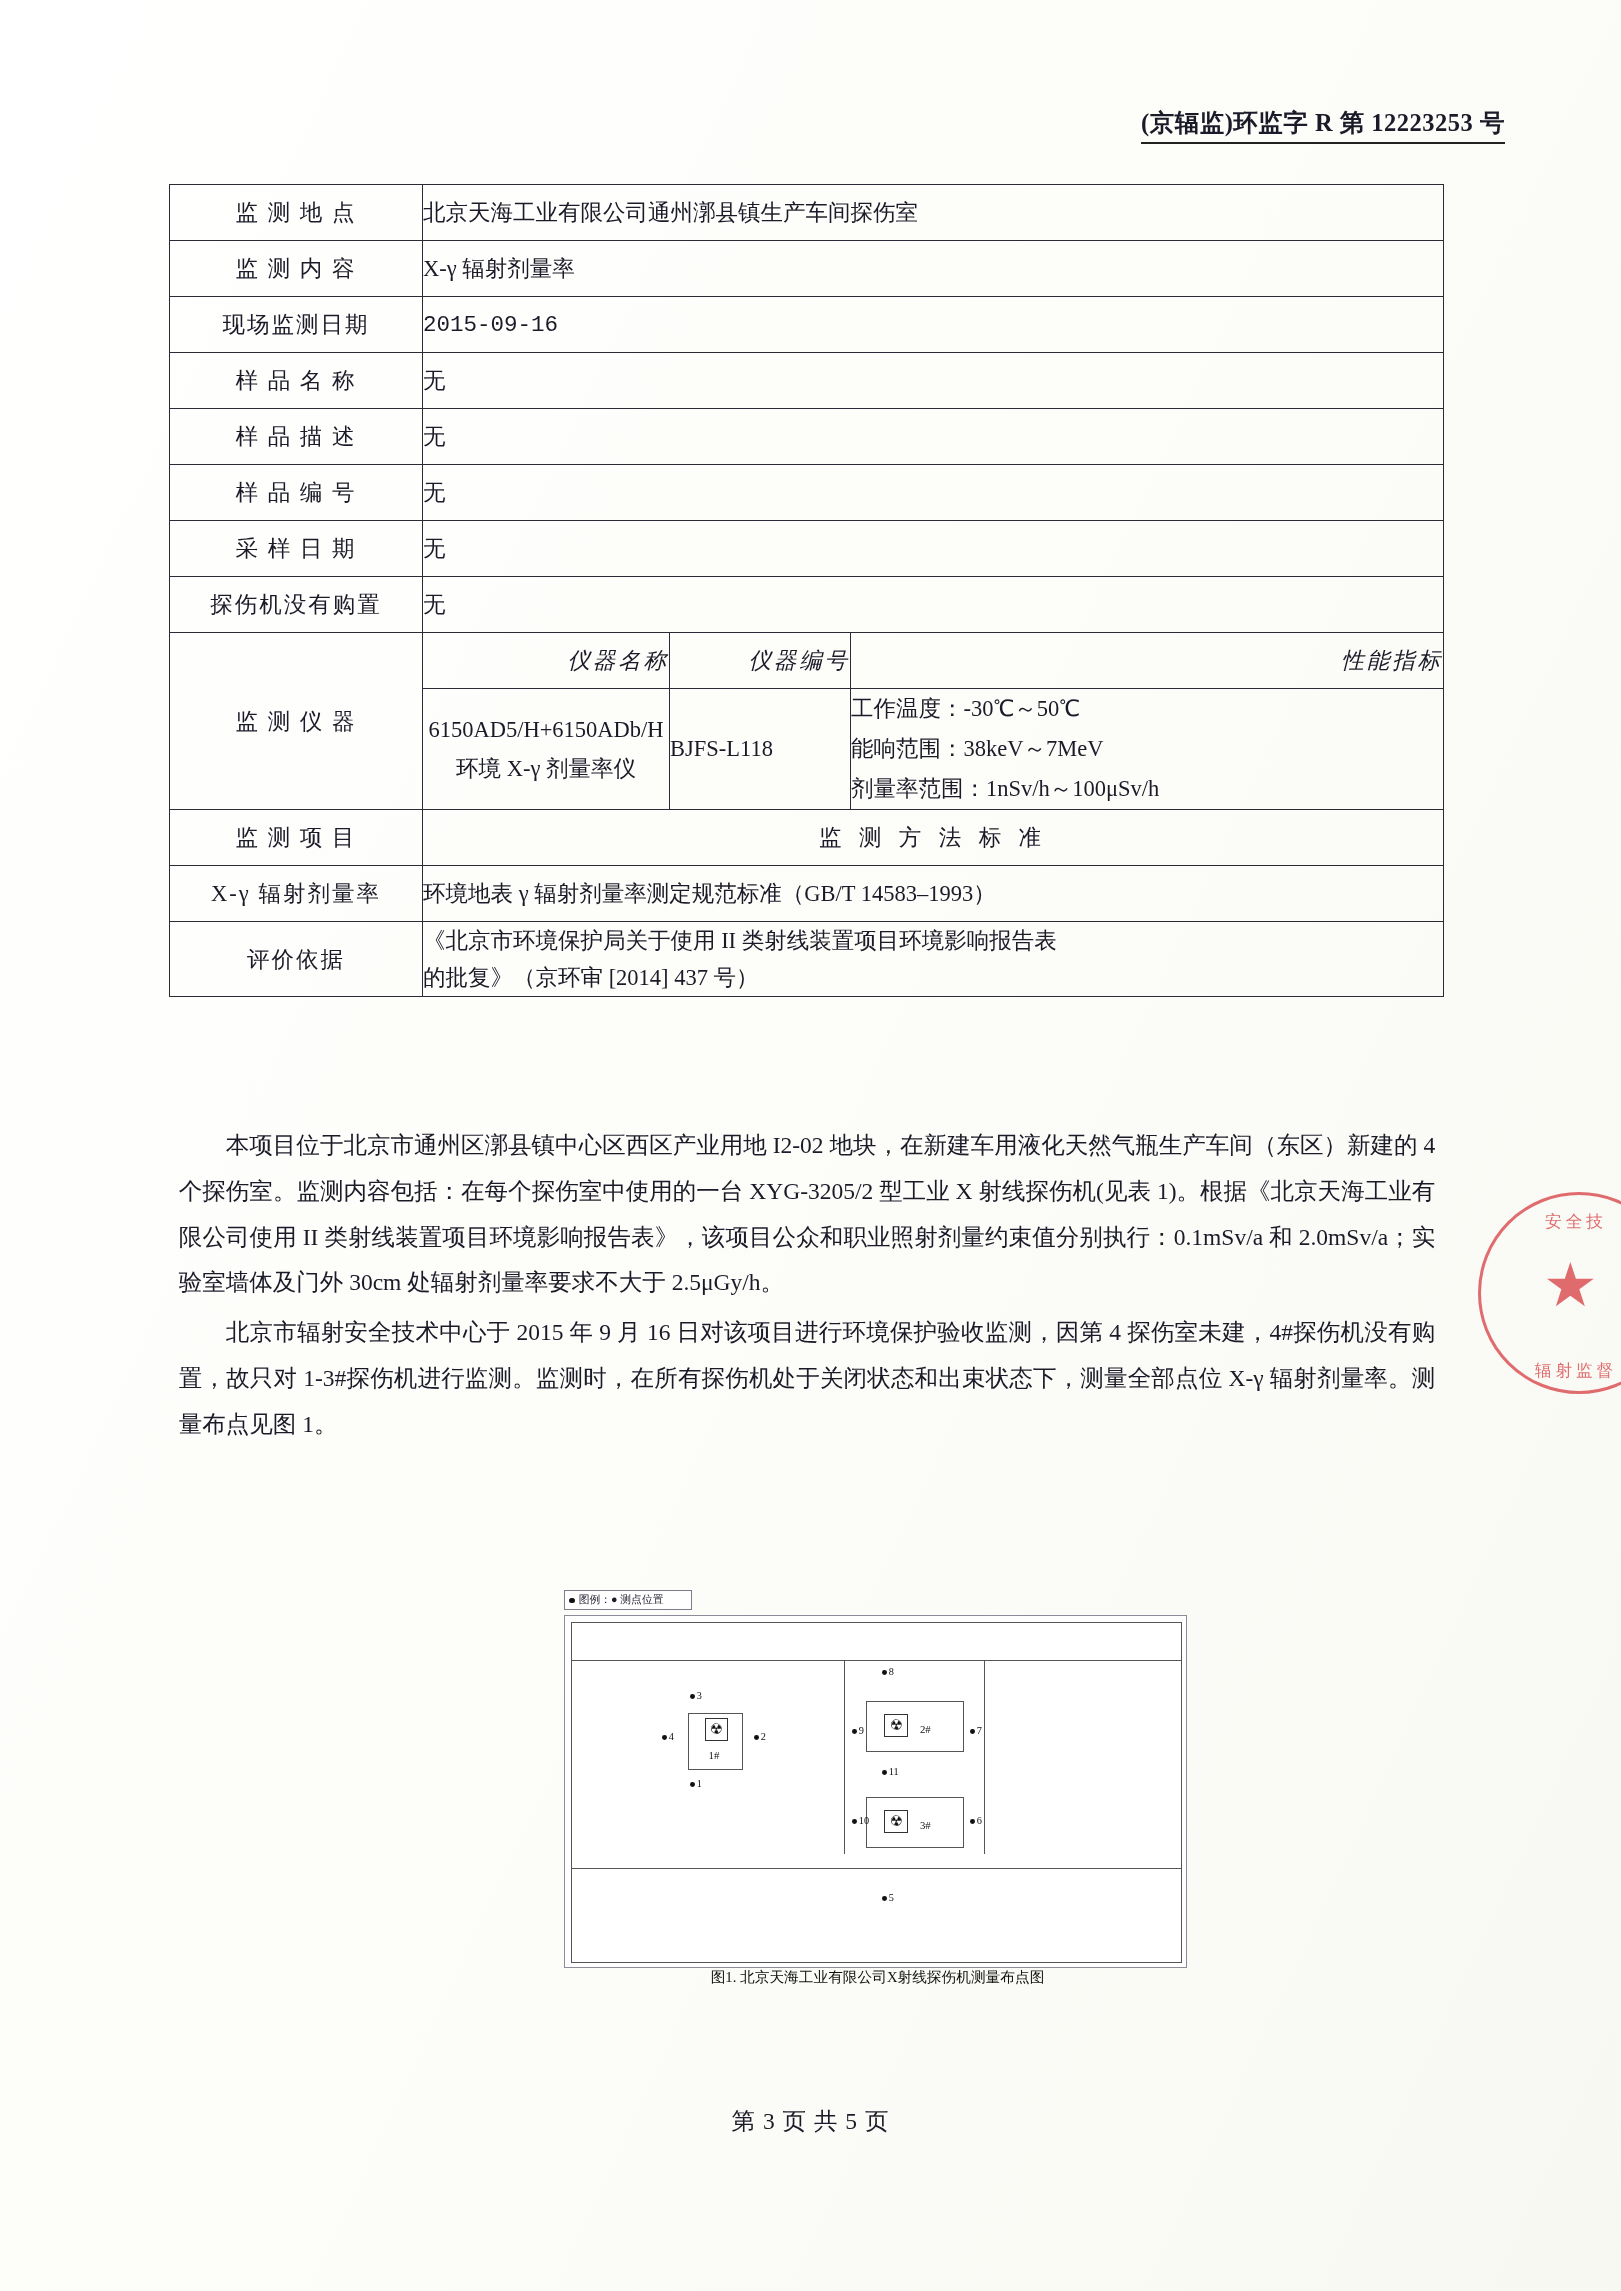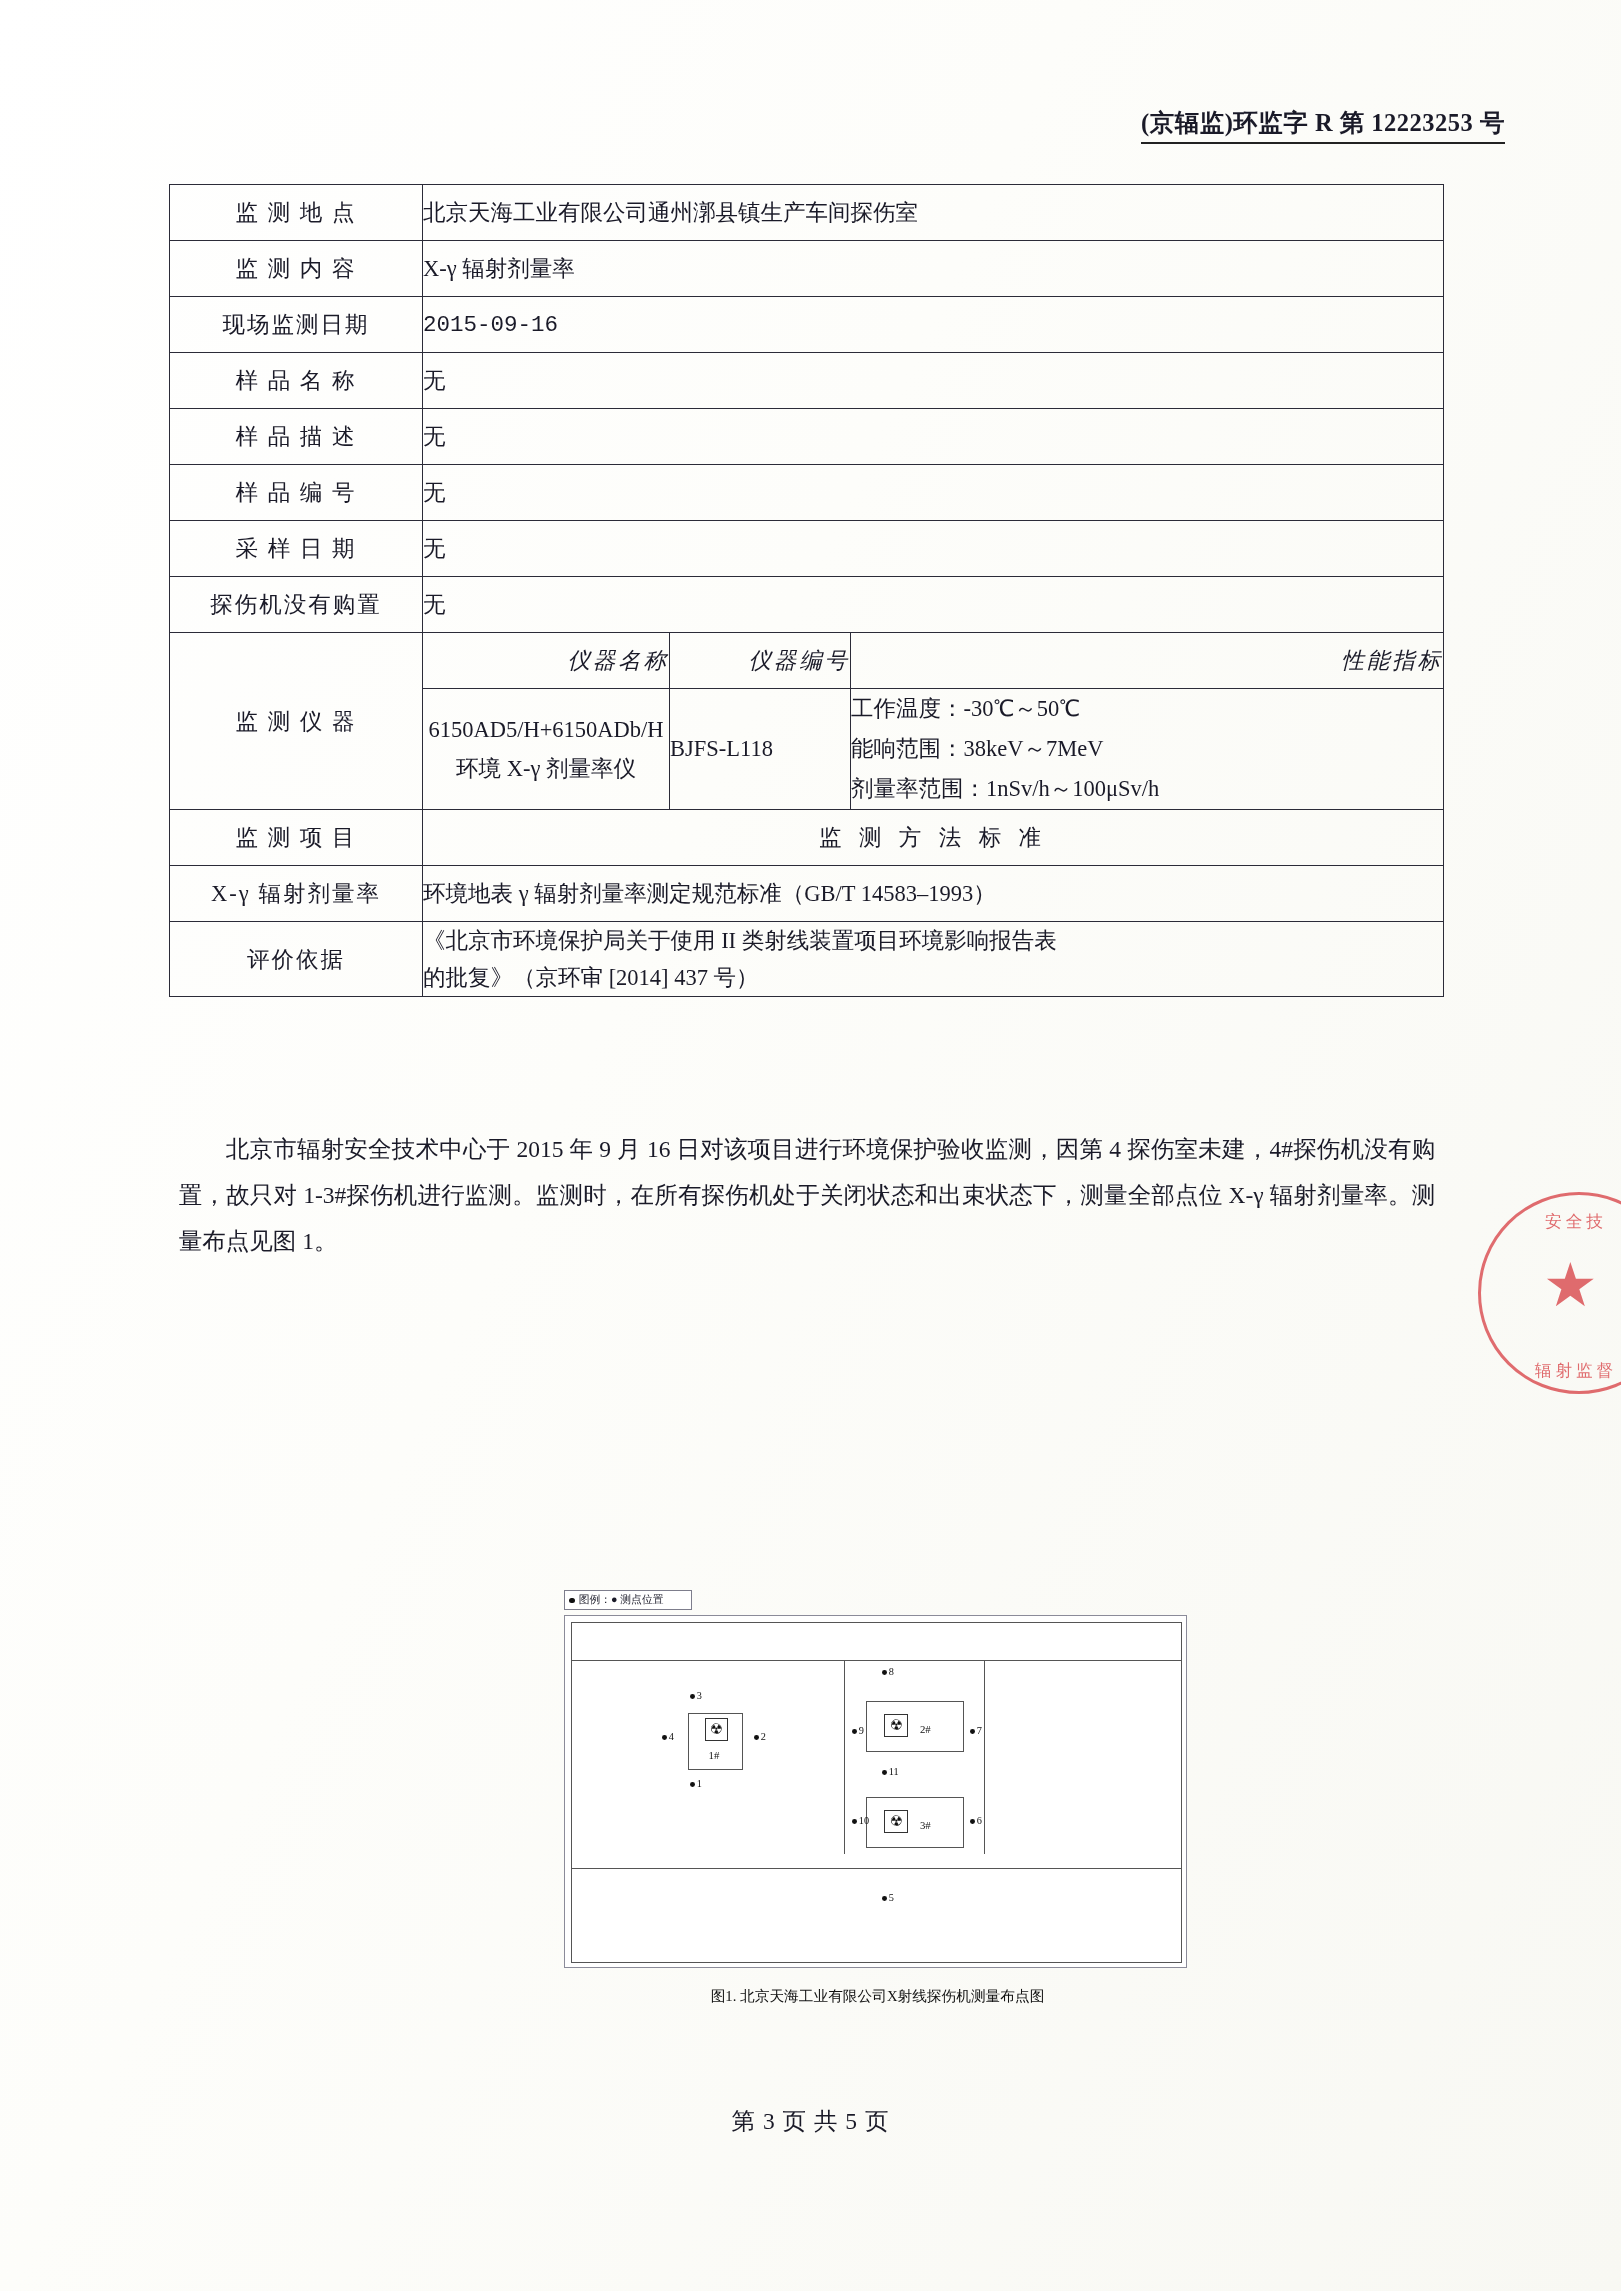--- a/index.html
+++ b/index.html
@@ -190,21 +190,21 @@
     width: 4.9px; height: 4.9px;
     background: #111;
     border-radius: 50%;
     margin-right: 2px;
     vertical-align: middle;
     font-style: normal;
   }
   .fig-cap {
     text-align: center;
     font-size: 14.7px;
-    margin-top: 19px;
+    margin-top: 0;
     color: #111;
   }
 
   .page-footer {
     position: absolute;
     left: 0; right: 0;
     top: 2105px;
     text-align: center;
     font-size: 23.5px;
     letter-spacing: 1px;
@@ -327,20 +327,21 @@
           <td class="lbl">评价依据</td>
           <td class="eval-cell" colspan="3">
             <div>《北京市环境保护局关于使用 II 类射线装置项目环境影响报告表</div>
             <div>的批复》（京环审 [2014] 437 号）</div>
           </td>
         </tr>
       </tbody>
     </table>
 
     <div class="narrative">
+      <div class="narr-p">本项目位于北京市通州区漷县镇中心区西区产业用地 I2-02 地块，在新建车用液化天然气瓶生产车间（东区）新建的 4 个探伤室。监测内容包括：在每个探伤室中使用的一台 XYG-3205/2 型工业 X 射线探伤机(见表 1)。根据《北京天海工业有限公司使用 II 类射线装置项目环境影响报告表》，该项目公众和职业照射剂量约束值分别执行：0.1mSv/a 和 2.0mSv/a；实验室墙体及门外 30cm 处辐射剂量率要求不大于 2.5μGy/h。</div>
       <div class="narr-p second">北京市辐射安全技术中心于 2015 年 9 月 16 日对该项目进行环境保护验收监测，因第 4 探伤室未建，4#探伤机没有购置，故只对 1-3#探伤机进行监测。监测时，在所有探伤机处于关闭状态和出束状态下，测量全部点位 X-γ 辐射剂量率。测量布点见图 1。</div>
     </div>
 
     <div class="figure-wrap">
       <div class="legend-box">
         <span class="legend-dot"></span><span>图例：● 测点位置</span>
       </div>
 
       <div class="plan">
         <div class="plan-inner">

